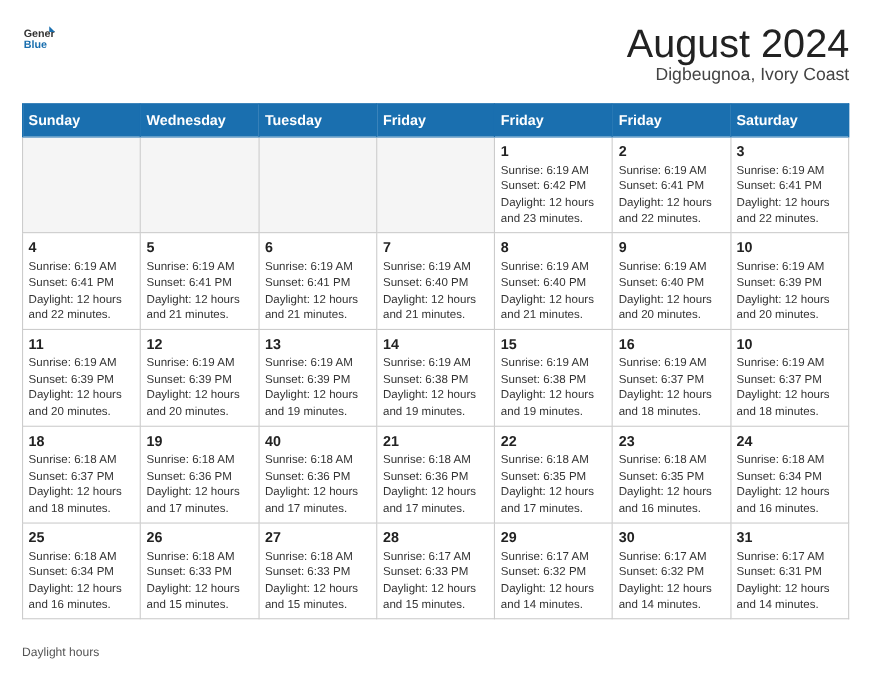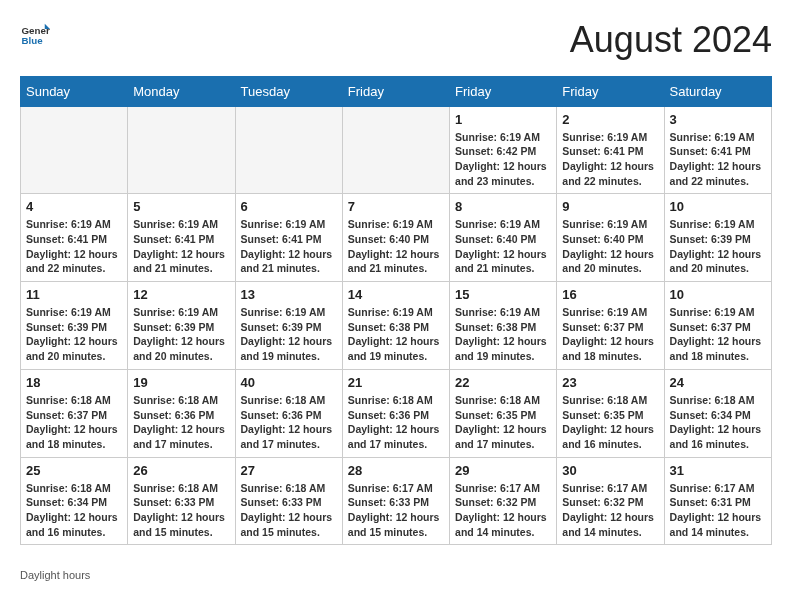--- a/index.html
+++ b/index.html
@@ -43,21 +43,21 @@
       width: 100%;
       border-collapse: collapse;
       font-size: 11px;
     }
     .calendar-table thead tr th {
       background-color: #1a6faf;
       color: #fff;
       padding: 7px 5px;
       text-align: left;
       font-size: 13px;
-      font-weight: normal;
+      font-weight: bold;
       border: 1px solid #1a6faf;
     }
     .calendar-table tbody tr td {
       border: 1px solid #ccc;
       vertical-align: top;
       padding: 5px 5px;
       width: 108px;
       min-height: 80px;
       background: #fff;
     }
@@ -68,49 +68,49 @@
       font-size: 13px;
       font-weight: bold;
       color: #222;
       display: block;
       margin-bottom: 3px;
     }
     .day-detail {
       color: #333;
       font-size: 10.5px;
       line-height: 1.4;
-      font-weight: bold;
     }
     .footer-note {
       margin-top: 24px;
       font-size: 11px;
       color: #555;
     }
   </style>
 </head>
 <body>
 
 <div class="header-section">
   <div class="logo">
     <svg class="logo-icon" viewBox="0 0 40 40">
       <text x="2" y="18" font-size="13" font-weight="bold" fill="#333">General</text>
       <text x="2" y="32" font-size="13" font-weight="bold" fill="#1a6faf">Blue</text>
       <polygon points="33,5 40,12 33,12" fill="#1a6faf"></polygon>
     </svg>
   </div>
   <div class="title-block">
     <h1>August 2024</h1>
+    <h2>Digbeugnoa, Ivory Coast</h2>
   </div>
 </div>
 
 <table class="calendar-table">
   <thead>
     <tr>
     <th>Sunday</th>
-        <th>Monday</th>
+        <th>Wednesday</th>
         <th>Tuesday</th>
         <th>Friday</th>
         <th>Friday</th>
         <th>Friday</th>
         <th>Saturday</th>
       </tr>
   </thead>
   <tbody>
   <tr>
         <td class="empty"></td>

